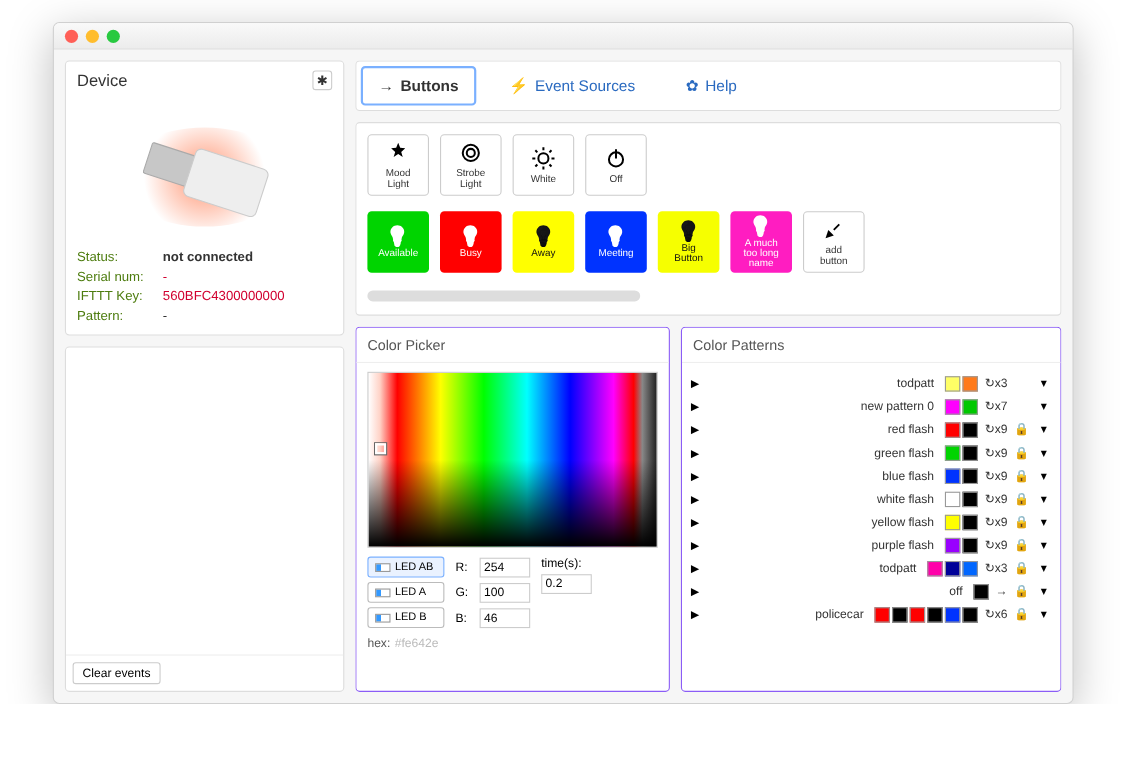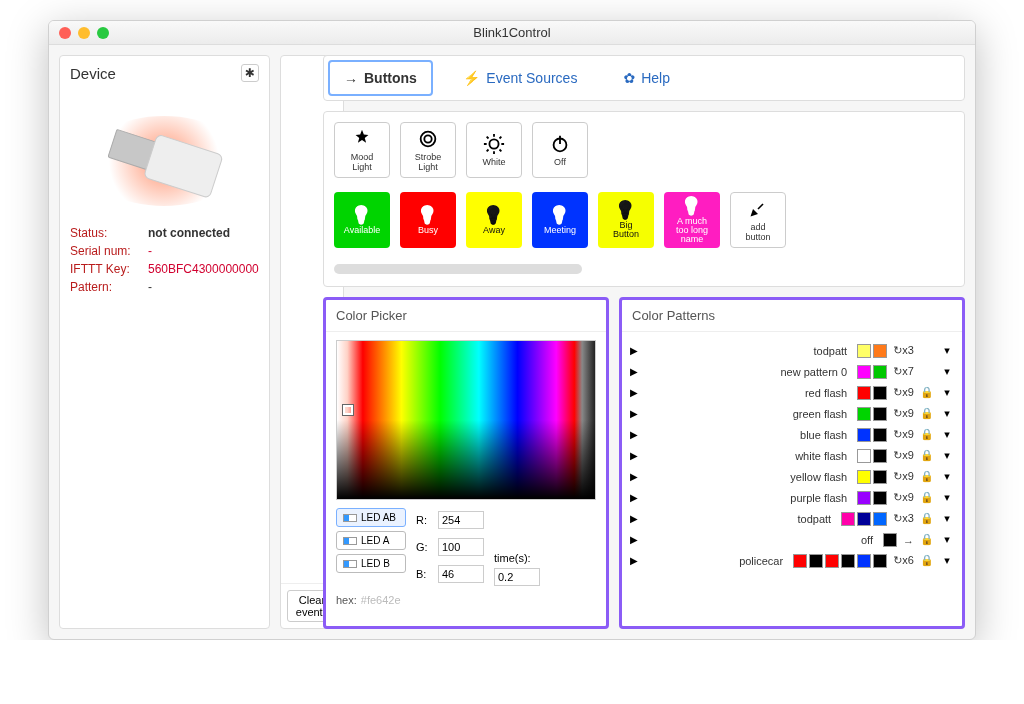--- a/index.html
+++ b/index.html
@@ -4,73 +4,73 @@
 <style>
 * { box-sizing: border-box; margin: 0; padding: 0; font-family: -apple-system, "Helvetica Neue", Arial, sans-serif; }
 body { background: #fff; display: flex; justify-content: center; padding-top: 20px; }
 .window { width: 928px; height: 620px; background: #f6f6f6; border: 1px solid #d0d0d0; border-radius: 6px; box-shadow: 0 10px 40px rgba(0,0,0,0.25); overflow: hidden; display: flex; flex-direction: column; }
 .titlebar { height: 24px; background: linear-gradient(#f9f9f9,#ececec); border-bottom: 1px solid #ddd; display: flex; align-items: center; position: relative; }
 .traffic { display: flex; gap: 7px; margin-left: 10px; }
 .tl { width: 12px; height: 12px; border-radius: 50%; }
 .tl.red { background:#ff5f57; } .tl.yellow{background:#ffbd2e;} .tl.green{background:#28c940;}
 .titlebar .title { position: absolute; left:0; right:0; text-align:center; font-size: 13px; color:#333; pointer-events:none;}
 .content { flex:1; display:flex; gap:10px; padding:10px; overflow:hidden;}
-.leftcol { width: 254px; display:flex; flex-direction:row; gap:10px; }
+.leftcol { width: 254px; display:flex; flex-direction:column; gap:10px; }
 .panel { background:#fff; border:1px solid #ddd; border-radius:4px; }
 .phead { font-size:15px; color:#333; padding:8px 10px; display:flex; justify-content:space-between; align-items:center; }
 .pbody { padding:6px 10px 10px 10px; font-size:12px; color:#333; }
 .device-img { height:130px; display:flex; align-items:center; justify-content:center; position:relative; }
 .glow { position:absolute; width:160px; height:90px; border-radius:50%; background: radial-gradient(circle, rgba(255,100,50,0.7) 0%, rgba(255,100,50,0) 60%); }
 .usb { width:110px; height:48px; position:relative; transform: rotate(18deg); }
 .usb .plug { position:absolute; left:0; top:8px; width:46px; height:30px; background:#c7c7c7; border:1px solid #aaa; border-radius:2px; }
 .usb .body { position:absolute; left:40px; top:0; width:70px; height:46px; background:#eee; border:1px solid #ccc; border-radius:6px; }
 .devtable { display:grid; grid-template-columns: 78px 1fr; row-gap:4px; font-size:12px; }
-.devtable .label { color:#b91c1c; }
+.devtable .label { color:#4d7c0f; }
 .devtable .val.bold { font-weight:700; }
 .devtable .val.red { color:#d1002f; }
 .events { flex:1; display:flex; flex-direction:column; }
 .events .list { flex:1; }
 .events .foot { padding:6px; border-top:1px solid #eee; }
 .btnsmall { font-size:11px; border:1px solid #ccc; background:#fff; border-radius:3px; padding:3px 8px; cursor:pointer; }
 .gear { width:18px; height:18px; border:1px solid #ccc; border-radius:3px; display:flex; align-items:center; justify-content:center; font-size:12px; cursor:pointer; }
 .rightcol { flex:1; display:flex; flex-direction:column; gap:10px; overflow:hidden;}
 .tabs { display:flex; gap:14px; align-items:center; font-size:14px; }
 .tab { color:#2a6ac0; padding:8px 14px; border:2px solid transparent; border-radius:4px; cursor:pointer; display:flex; align-items:center; gap:6px;}
 .tab.active { border-color:#7ab0ff; background:#fff; color:#333; font-weight:600;}
 .btncards { background:#fff; border:1px solid #ddd; border-radius:4px; padding:10px; display:flex; flex-direction:column; gap:14px; }
 .row { display:flex; gap:10px; align-items:flex-start;}
 .scrollhint { height:10px; background:#ddd; border-radius:5px; margin:2px 0; width:40%; }
 .modebtn { width:56px; height:56px; border:1px solid #ccc; border-radius:4px; background:#fff; display:flex; flex-direction:column; align-items:center; justify-content:center; font-size:9px; color:#333; cursor:pointer; text-align:center; line-height:1.1; gap:3px; }
 .modebtn .ic { width:22px; height:22px; display:flex; align-items:center; justify-content:center; }
 .colbtn { width:56px; height:56px; border-radius:4px; display:flex; flex-direction:column; align-items:center; justify-content:center; font-size:9px; color:#fff; cursor:pointer; text-align:center; gap:2px; border:none; line-height:1; }
 .colbtn .bulb { font-size:18px; }
 .addbtn { width:56px; height:56px; border:1px solid #ccc; border-radius:4px; background:#fff; display:flex; flex-direction:column; align-items:center; justify-content:center; font-size:9px; cursor:pointer; gap:3px; color:#333;}
 .lower { display:flex; gap:10px; flex:1; overflow:hidden;}
-.picker, .patterns { background:#fff; border:3px solid #8b5cf6; border-radius:4px; display:flex; flex-direction:column; }
+.picker, .patterns { background:#fff; border:1px solid #8b5cf6; border-radius:4px; display:flex; flex-direction:column; }
 .picker { width:286px; }
 .patterns { flex:1; }
 .sect-title { font-size:13px; padding:8px 10px; color:#555; border-bottom:1px solid #eee; }
 .picker-body { padding:8px 10px; display:flex; flex-direction:column; gap:8px; font-size:11px; flex:1;}
 .spectrum { width:100%; height:160px; border:1px solid #ccc; position:relative;
   background:
     linear-gradient(to bottom, rgba(0,0,0,0) 0%, rgba(0,0,0,0) 50%, rgba(0,0,0,1) 100%),
     linear-gradient(to right,
       #fff 0%, #ffd2c6 4%,
       #ff0000 10%, #ffff00 25%, #00ff00 40%, #00ffff 55%, #0000ff 70%, #ff00ff 85%, #ff0000 92%,
       #888 95%, #222 100%);
 }
 .spectrum .knob { position:absolute; left:6px; top:64px; width:10px; height:10px; border:2px solid #fff; box-shadow:0 0 0 1px #666; }
 .ledbtns { display:flex; flex-direction:column; gap:4px; }
 .ledbtn { font-size:10px; border:1px solid #bbb; background:#fff; border-radius:3px; padding:3px 6px; cursor:pointer; display:flex; align-items:center; gap:4px; width:70px;}
 .ledbtn.active { background:#eaf2ff; border-color:#7ab0ff;}
 .ledrect { width:14px; height:8px; border:1px solid #999; display:inline-block; background: linear-gradient(to right,#39f 40%, #fff 40%); }
 .picker-grid { display:flex; gap:10px; }
 .rgb { display:grid; grid-template-columns:16px 46px; row-gap:4px; column-gap:6px; align-items:center; font-size:11px;}
 .rgb input { width:46px; border:1px solid #ccc; font-size:11px; padding:2px 3px;}
-.timecol { font-size:11px;margin-top:44px; }
+.timecol { font-size:11px; }
 .timecol input { width:46px; border:1px solid #ccc; font-size:11px; padding:2px 3px; display:block; margin-top:4px;}
 .hex { font-size:11px; color:#555; display:flex; gap:4px; align-items:center;}
 .hex input { border:none; background:transparent; font-size:11px; color:#bbb; width:70px;}
 .patterns-body { flex:1; padding:8px; font-size:12px; display:flex; flex-direction:column; gap:4px; overflow:hidden;}
 .pat-head { display:flex; justify-content:space-between; margin-bottom:4px;}
 .pat-list { flex:1; overflow-y:auto; position:relative;}
 .pat-row { display:flex; align-items:center; gap:6px; height:21px; font-size:11px; border-bottom:0px solid #eee;}
 .pat-row .play { cursor:pointer; font-size:10px;}
 .pat-row .name { flex:1; text-align:right; padding-right:4px; color:#333;}
 .swatches { display:flex; gap:2px; }
@@ -83,21 +83,20 @@
 </head>
 <body>
 
 <div class="window">
   <div class="titlebar">
     <div class="traffic">
       <div class="tl red"></div>
       <div class="tl yellow"></div>
       <div class="tl green"></div>
     </div>
-    <div class="title">Blink1Control</div>
   </div>
 
   <div class="content">
 
     <div class="leftcol">
 
       <div class="panel">
         <div class="phead">
           <span>Device</span>
           <span class="gear">✱</span>

